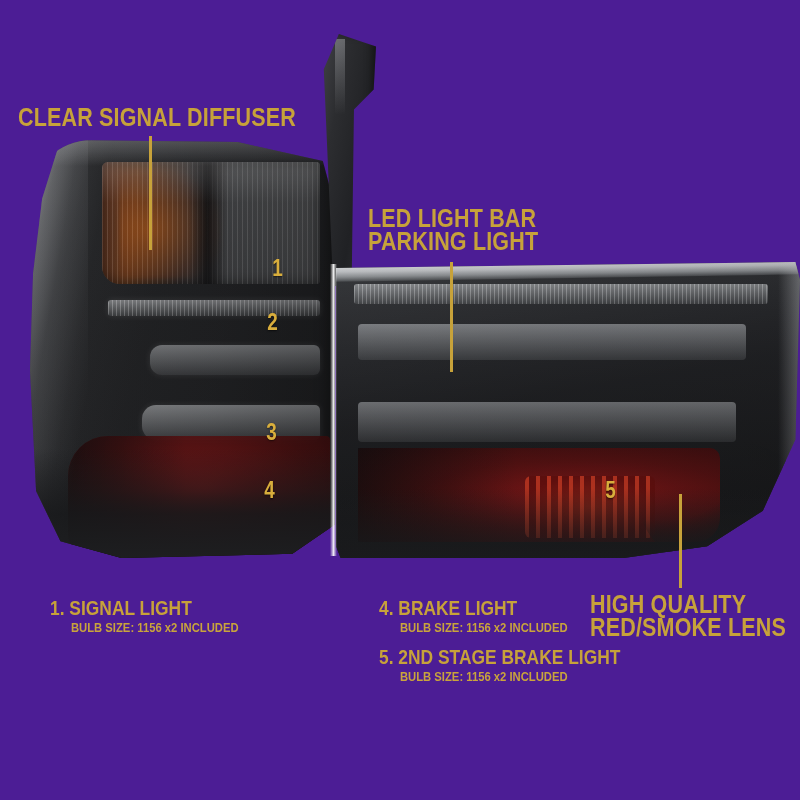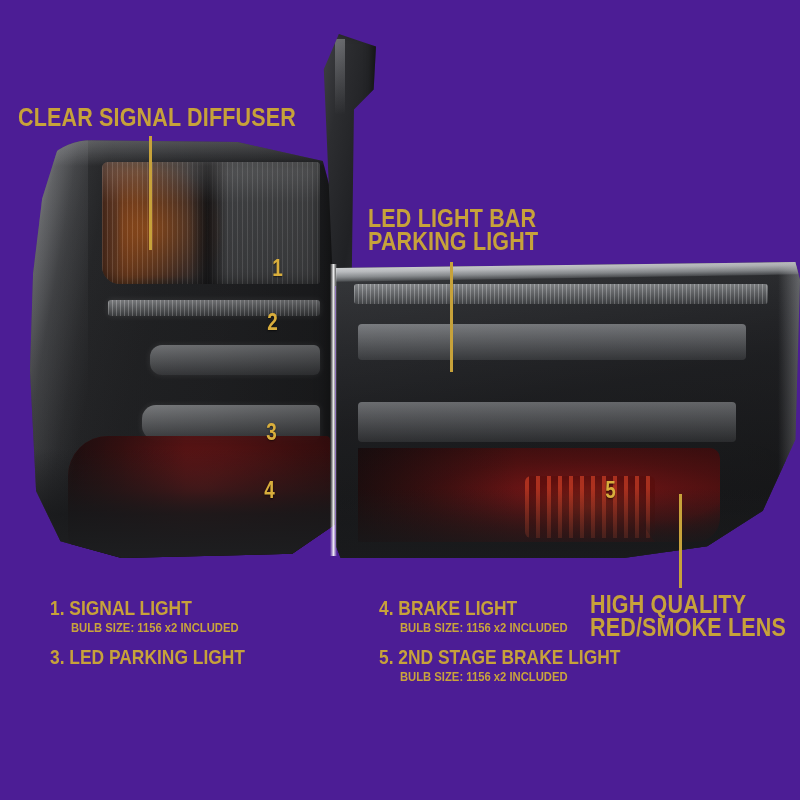--- a/index.html
+++ b/index.html
@@ -296,23 +296,20 @@
   <div class="num" style="left:263px; top:477px;">4</div>
   <div class="num" style="left:604px; top:477px;">5</div>
 
   <div class="legend">
 
     <div class="legend-col left">
       <div class="legend-item">
         <div class="legend-title">1. SIGNAL LIGHT</div>
         <div class="legend-sub">BULB SIZE: 1156 x2 INCLUDED</div>
       </div>
-      <div class="legend-item">
-        <div class="legend-title">3. LED PARKING LIGHT</div>
-      </div>
     </div>
 
     <div class="legend-col right">
       <div class="legend-item">
         <div class="legend-title">4. BRAKE LIGHT</div>
         <div class="legend-sub">BULB SIZE: 1156 x2 INCLUDED</div>
       </div>
       <div class="legend-item">
         <div class="legend-title">5. 2ND STAGE BRAKE LIGHT</div>
         <div class="legend-sub">BULB SIZE: 1156 x2 INCLUDED</div>

